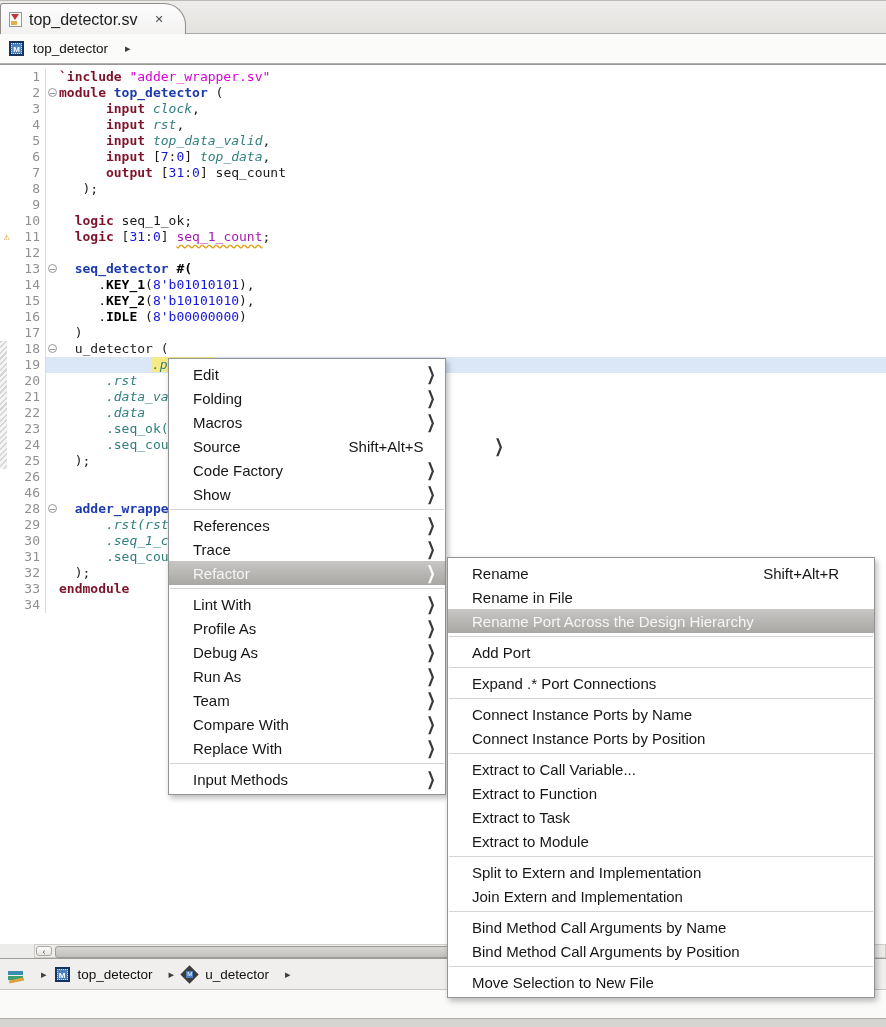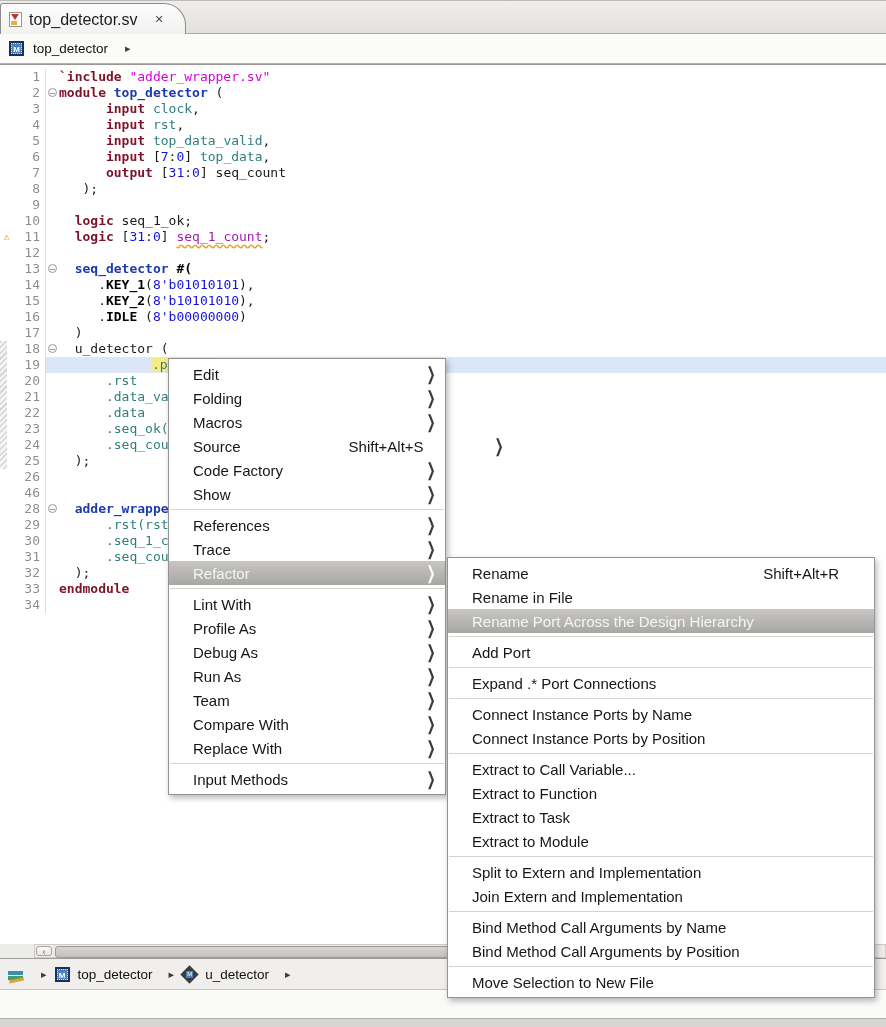--- a/index.html
+++ b/index.html
@@ -35,21 +35,21 @@
   .g-fold{flex:0 0 14px;border-left:1px solid #dcdcdc;box-sizing:border-box;position:relative;}
   .fold-dot{position:absolute;left:2px;top:3px;width:9px;height:9px;border:1px solid #9a9a9a;
             border-radius:50%;background:#fff;color:#5d5d5d;font-size:9px;line-height:8px;
             text-align:center;box-sizing:border-box;}
   .code{flex:1;}
   .row.cur .g-fold,.row.cur .code{background:#dbe7f7;}
   .sk{color:#7d1229;font-weight:bold;}
   .st{color:#1c3ab0;font-weight:bold;}
   .ss{color:#d800d8;}
   .sn{color:#1414dc;}
-  .sp{color:#2f7e7e;}
+  .sp{color:#2f7e7e;font-style:italic;}
   .su{color:#2f7e7e;}
   .sd{color:#1a1a1a;}
   .sb{color:#000;font-weight:bold;}
   .sw{color:#a21caf;text-decoration:underline wavy #dfa014;text-underline-offset:3px;}
   .shl{background:#f5ec87;margin-left:46px;}
 
   
   .hscroll{position:absolute;left:34px;top:944px;width:852px;height:14px;background:#eeecea;
            border:1px solid #cfcdca;box-sizing:border-box;}
   .hstep{position:absolute;left:1px;top:1px;width:16px;height:10px;border:1px solid #a8a6a3;

